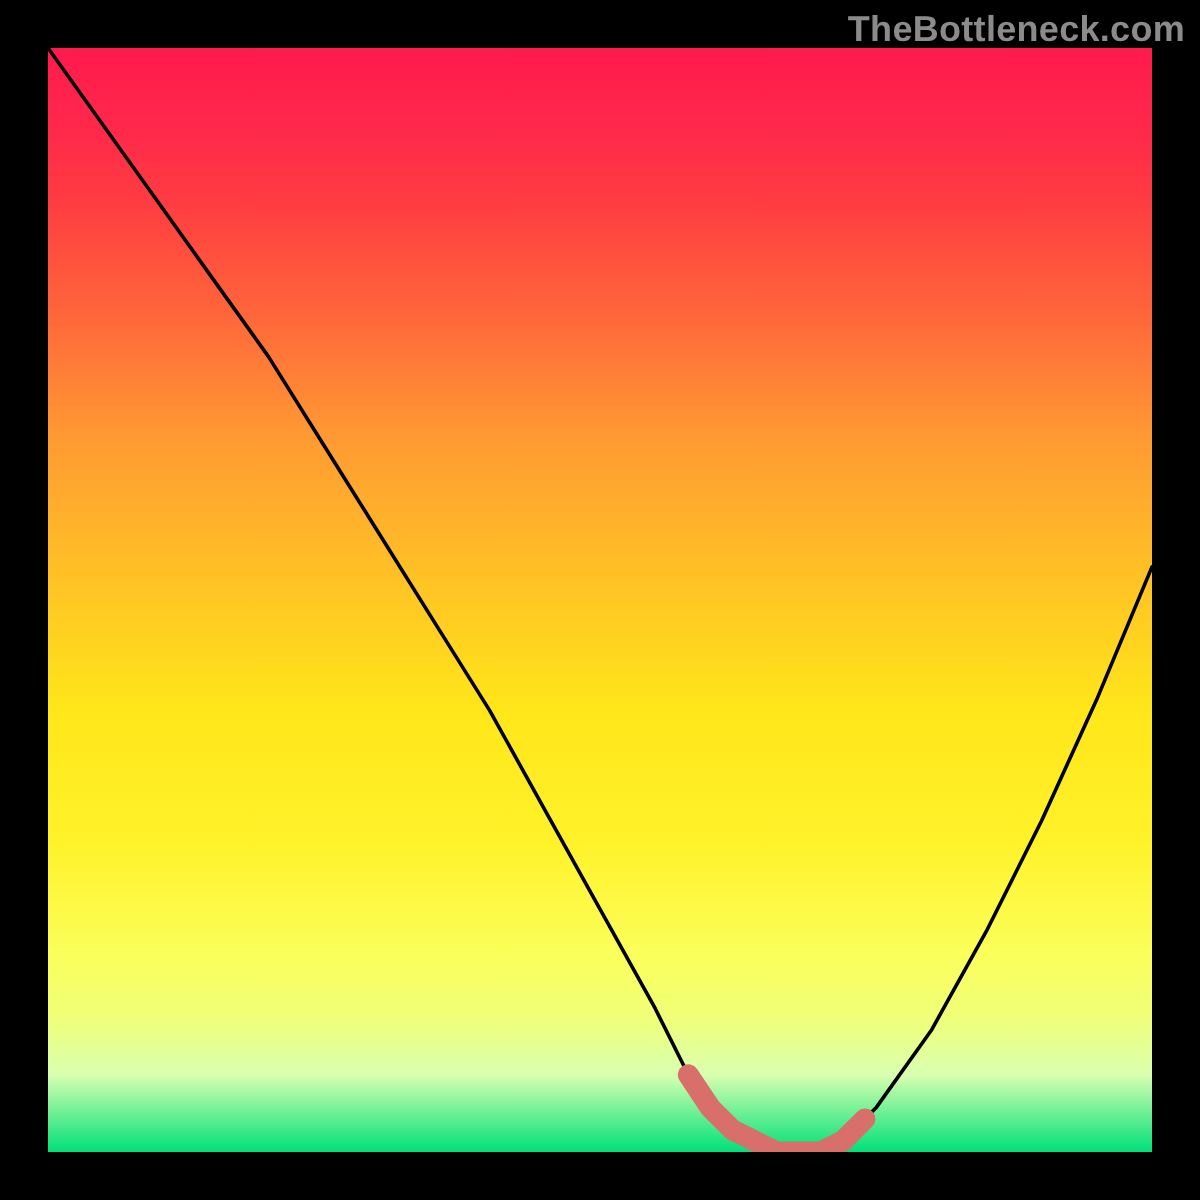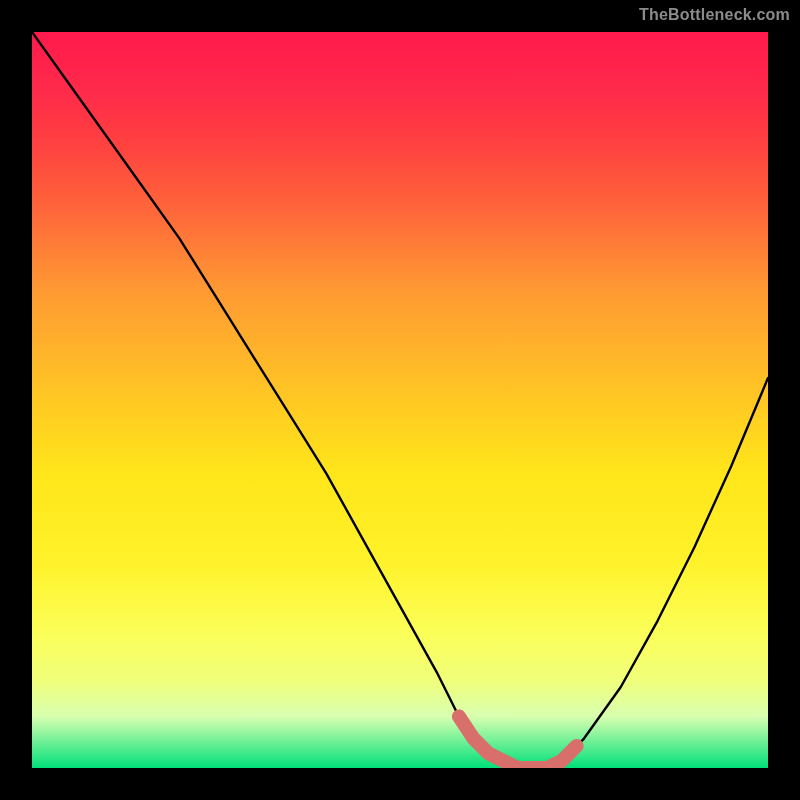--- a/index.html
+++ b/index.html
@@ -35,21 +35,21 @@
     position: absolute;
     left: 0; top: 0;
     width: 736px; height: 736px;
     pointer-events: none;
   }
   .watermark {
     position: absolute;
     top: 6px;
     right: 10px;
     font-family: Arial, Helvetica, sans-serif;
-    font-size: 16px;
+    font-size: 24px;
     font-weight: 600;
     color: #8b8b8b;
     letter-spacing: 0.2px;
   }
 </style>
 </head>
 <body>
 
 <div class="stage">
   <div class="watermark">TheBottleneck.com</div>

